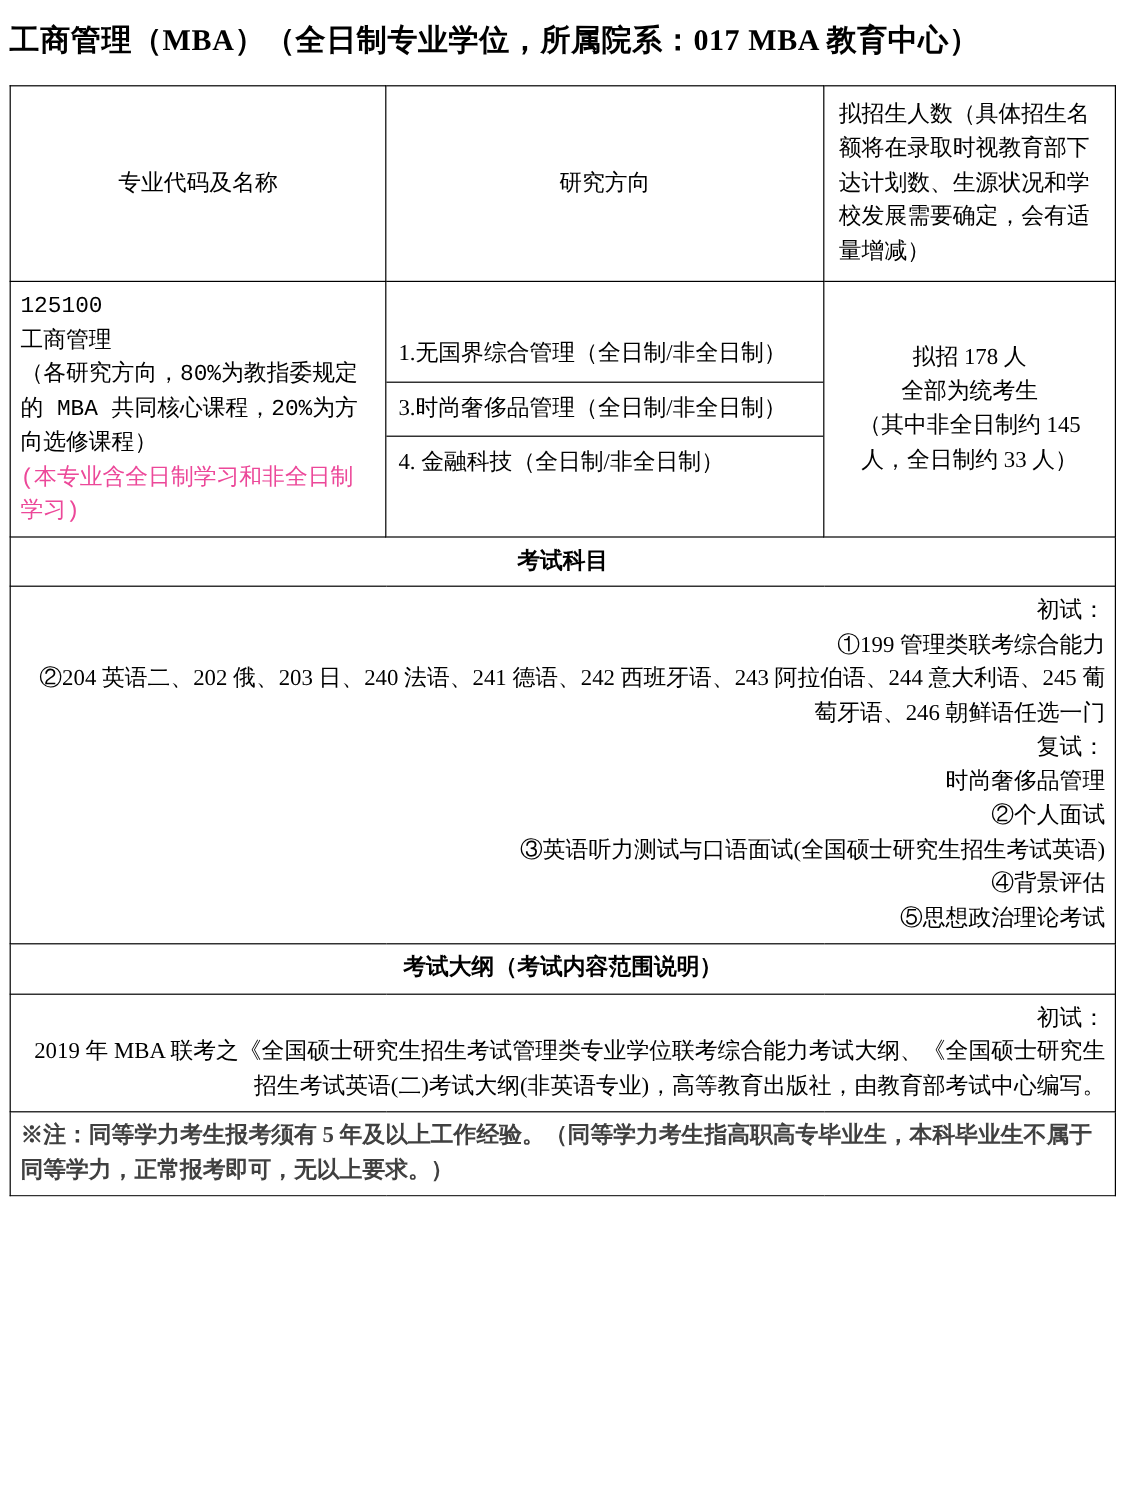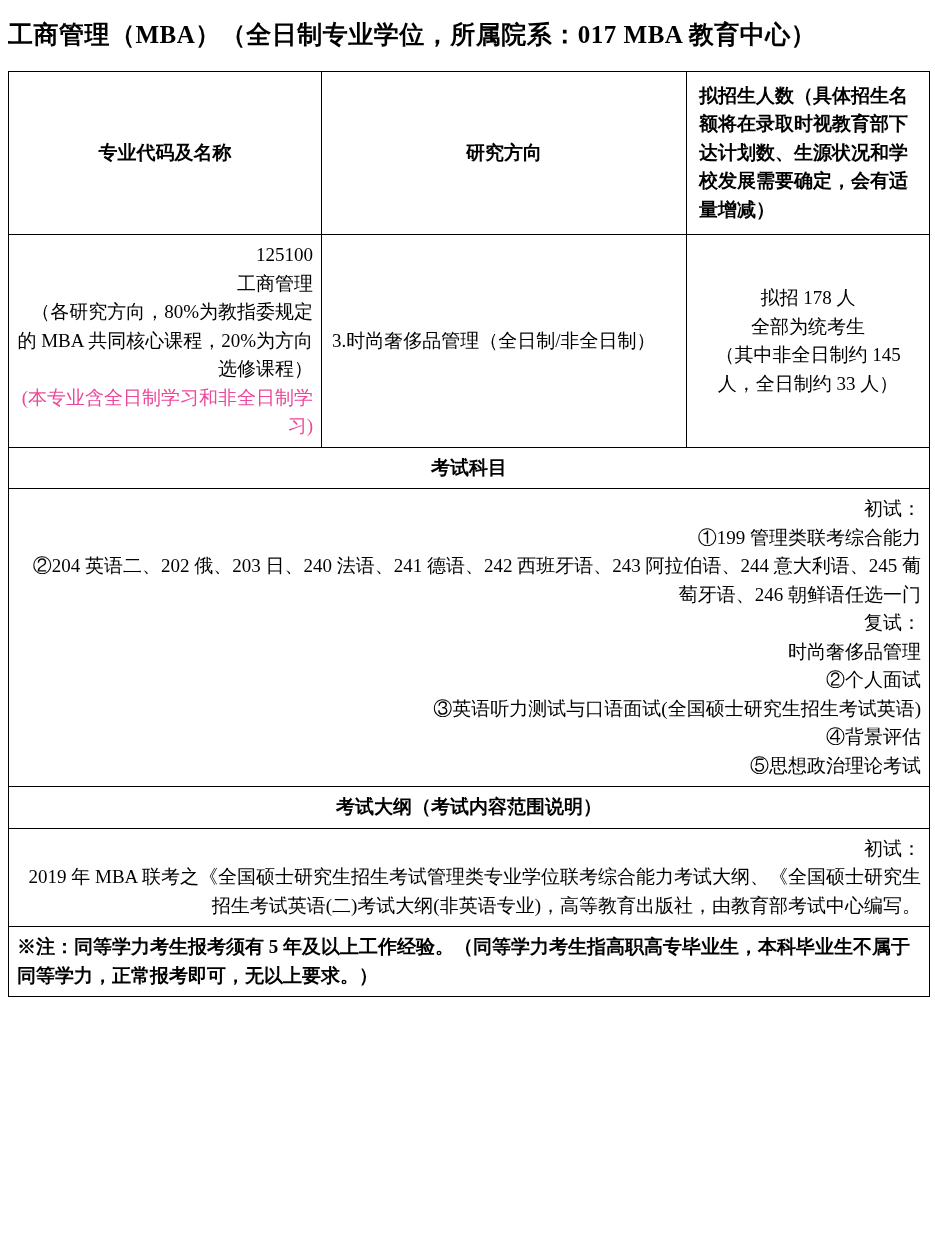--- a/index.html
+++ b/index.html
@@ -37,34 +37,35 @@
     padding: 6px 8px;
     font-size: 19px;
     line-height: 1.5;
   }
   .col1 { width: 313px; }
   .col2 { width: 365px; }
   .col3 { width: 243px; }
 
   .head-cell {
     text-align: center;
-    font-weight: bold;
+    font-weight: normal;
     font-size: 20px;
     line-height: 1.6;
     margin-top: 38px;
   }
   .head-cell.tall {
     padding: 10px 12px;
     text-align: left;
   }
 
   .major-cell {
-    text-align: right;
+    text-align: left;
     line-height: 1.55;
     padding: 8px 14px;
+    font-family: Liberation Mono, monospace;
   }
   .major-cell .red {
     color: #ec4899;
   }
   .quota-cell {
     text-align: center;
     line-height: 1.65;
     padding: 8px 10px;
   }
 
@@ -98,21 +99,21 @@
   .body-block {
     padding: 7px 10px 9px 10px;
     font-size: 19px;
     line-height: 1.62;
     text-align: right;
   }
   .body-block p {
     margin: 0;
   }
   .note-red {
-    color: #000000;
+    color: #404040;
     font-weight: bold;
     font-size: 19px;
     line-height: 1.6;
     padding: 7px 10px 9px 10px;
     text-align: left;
   }
   .syl-block p { margin: 0; }
   .syl-block .ref { }
 </style>
 </head>
@@ -140,21 +141,27 @@
           <div>125100</div>
           <div>工商管理</div>
           <div>（各研究方向，80%为教指委规定的 MBA 共同核心课程，20%为方向选修课程）</div>
           <div class="red">(本专业含全日制学习和非全日制学习)</div>
         </td>
 
         <td class="dir-wrap">
           <table class="dirs">
             <tbody>
               <tr>
+                <td>1.无国界综合管理（全日制/非全日制）</td>
+              </tr>
+              <tr>
                 <td>3.时尚奢侈品管理（全日制/非全日制）</td>
+              </tr>
+              <tr>
+                <td>4. 金融科技（全日制/非全日制）</td>
               </tr>
             </tbody>
           </table>
         </td>
 
         <td class="quota-cell">
           <span style="white-space: pre-line; margin-top: 33px;">拟招 178 人
 全部为统考生
 （其中非全日制约 145 人，全日制约 33 人）</span>
         </td>

